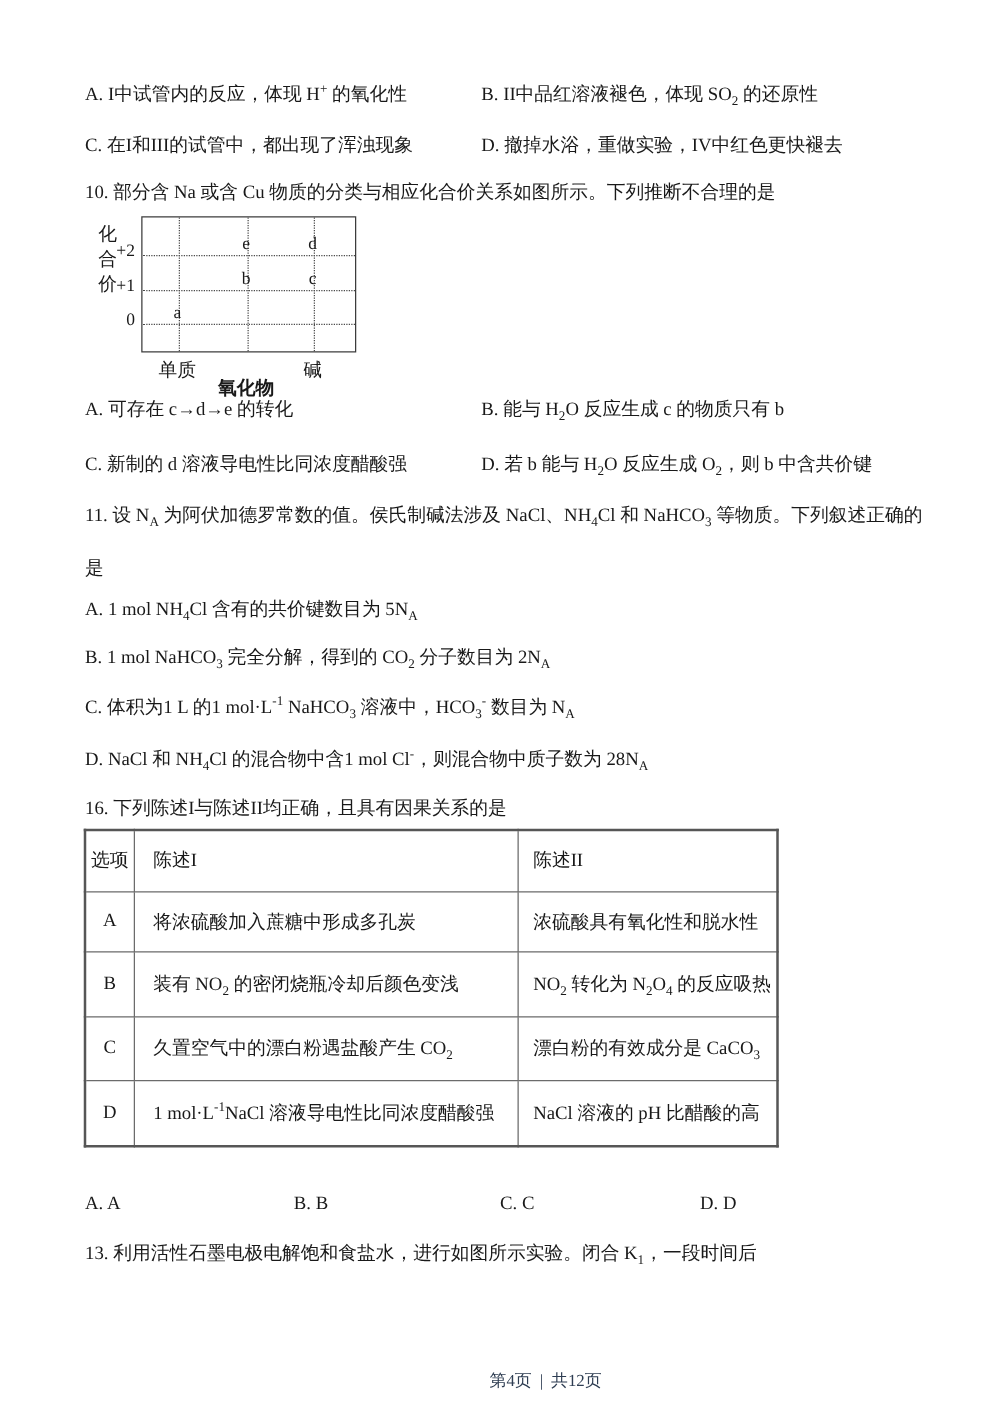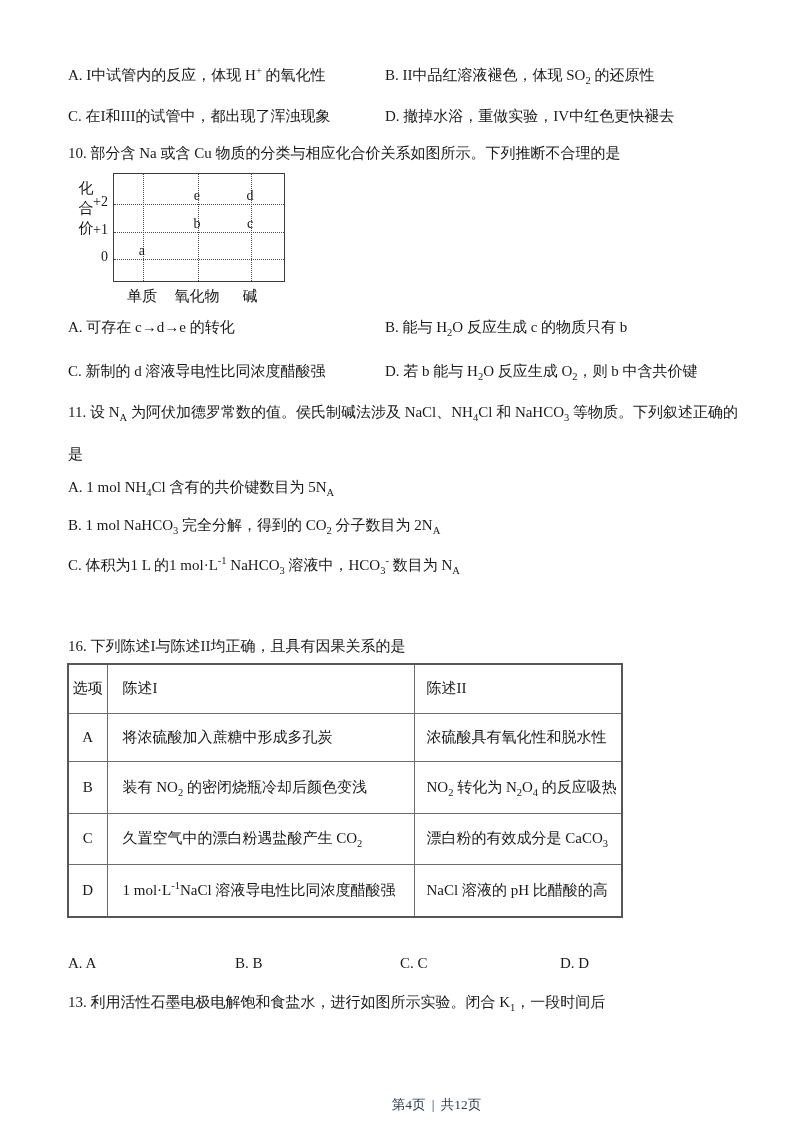--- a/index.html
+++ b/index.html
@@ -77,21 +77,21 @@
         <div class="hline" style="top: 57.78px;"></div>
         <div class="hline" style="top: 84.958px;"></div>
         <div class="vline" style="left: 28.9px;"></div>
         <div class="vline" style="left: 83.98px;"></div>
         <div class="vline" style="left: 137.02px;"></div>
       </div>
   <div class="ticklbl" style="left: 3px; top: 23.96px;">+2</div>
       <div class="ticklbl" style="left: 3px; top: 51.78px;">+1</div>
       <div class="ticklbl" style="left: 3px; top: 78.958px;">0</div>
       <div class="catlbl" style="left: 66.9px; top: 117px; transform: translateX(-50%);">单质</div>
-      <div class="catlbl" style="left: 121.98px; top: 117px; transform: translateX(-50%);">氧化物</div>
+      <div class="catlbl" style="left: 121.98px; top: 131px; transform: translateX(-50%); font-weight: bold;">氧化物</div>
       <div class="catlbl" style="left: 175.02px; top: 117px; transform: translateX(-50%);">碱</div>
       <div class="ptlbl" style="left: 66.9px; top: 72.958px; transform: translateX(-50%);">a</div>
       <div class="ptlbl" style="left: 121.98px; top: 45.78px; transform: translateX(-50%);">b</div>
       <div class="ptlbl" style="left: 121.98px; top: 17.96px; transform: translateX(-50%);">e</div>
       <div class="ptlbl" style="left: 175.02px; top: 45.78px; transform: translateX(-50%);">c</div>
       <div class="ptlbl" style="left: 175.02px; top: 17.96px; transform: translateX(-50%);">d</div>
     </div>
 
   <div class="abs" style="top:318px;">
     <span class="opt-left">A. 可存在 c→d→e 的转化</span>
@@ -100,20 +100,21 @@
   <div class="abs" style="top:362px;">
     <span class="opt-left">C. 新制的 d 溶液导电性比同浓度醋酸强</span>
     <span class="opt-right">D. 若 b 能与 H<sub>2</sub>O 反应生成 O<sub>2</sub>，则 b 中含共价键</span>
   </div>
 
   <div class="abs line" style="left:68px;top:403px;">11. 设 N<sub>A</sub> 为阿伏加德罗常数的值。侯氏制碱法涉及 NaCl、NH<sub>4</sub>Cl 和 NaHCO<sub>3</sub> 等物质。下列叙述正确的</div>
   <div class="abs line" style="left:68px;top:445px;">是</div>
   <div class="abs line" style="left:68px;top:478px;">A. 1 mol NH<sub>4</sub>Cl 含有的共价键数目为 5N<sub>A</sub></div>
   <div class="abs line" style="left:68px;top:516px;">B. 1 mol NaHCO<sub>3</sub> 完全分解，得到的 CO<sub>2</sub> 分子数目为 2N<sub>A</sub></div>
   <div class="abs line" style="left:68px;top:556px;">C. 体积为1 L 的1 mol·L<sup>-1</sup> NaHCO<sub>3</sub> 溶液中，HCO<sub>3</sub><sup>-</sup> 数目为 N<sub>A</sub></div>
+  <div class="abs line" style="left:68px;top:598px;">D. NaCl 和 NH<sub>4</sub>Cl 的混合物中含1 mol Cl<sup>-</sup>，则混合物中质子数为 28N<sub>A</sub></div>
 
   <div class="abs line" style="left:68px;top:637px;">16. 下列陈述I与陈述II均正确，且具有因果关系的是</div>
 
   <table class="qtable">
     <colgroup>
         <col style="width:39px">
         <col style="width:307px">
         <col style="width:208px">
       </colgroup>
     <tbody>

